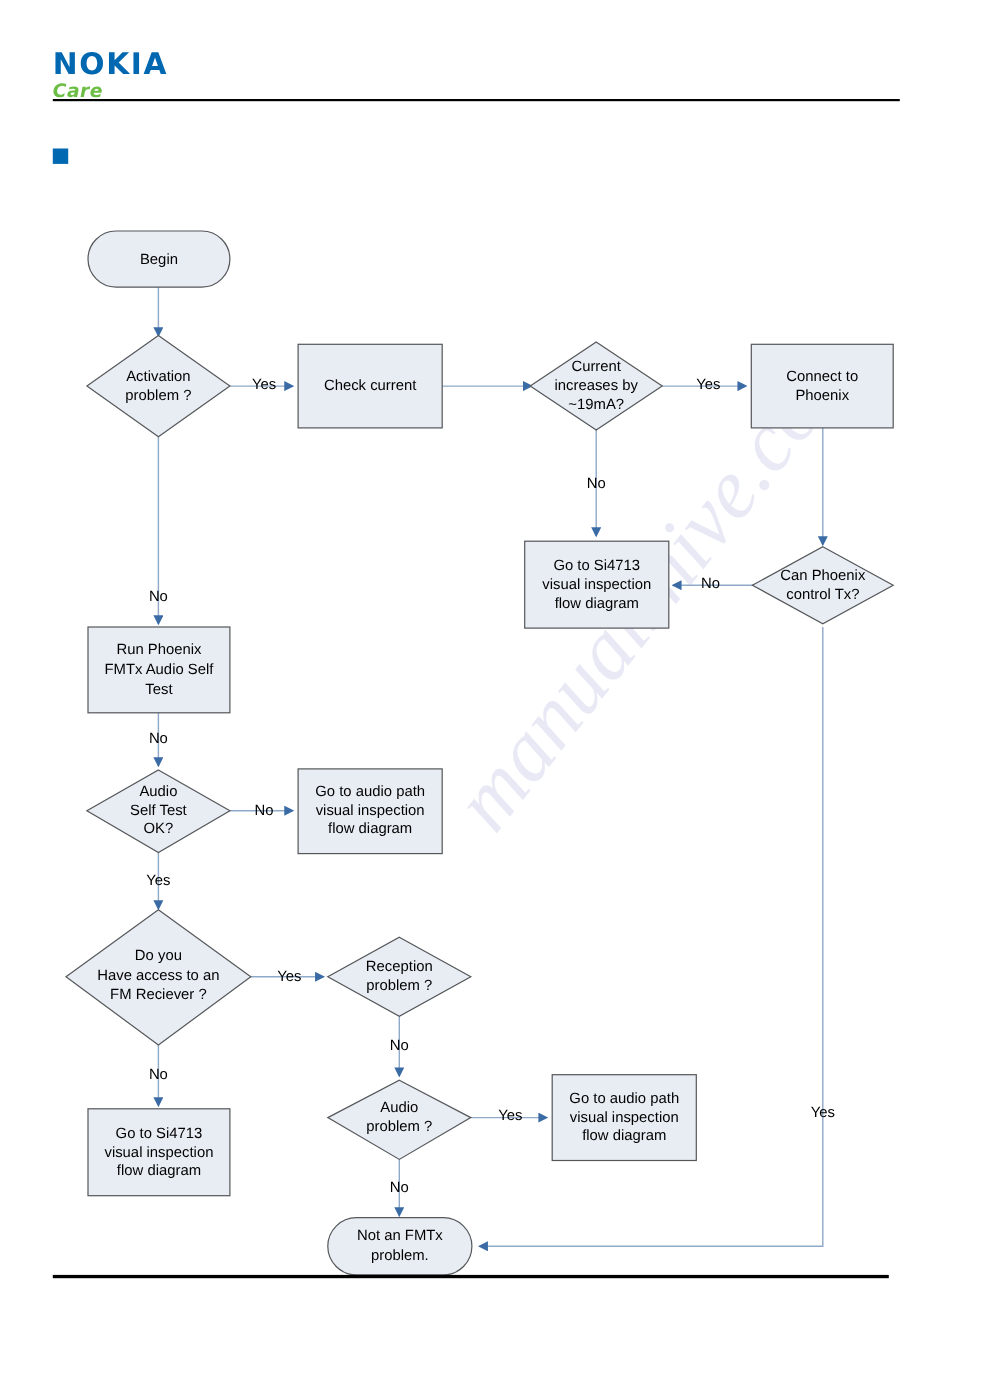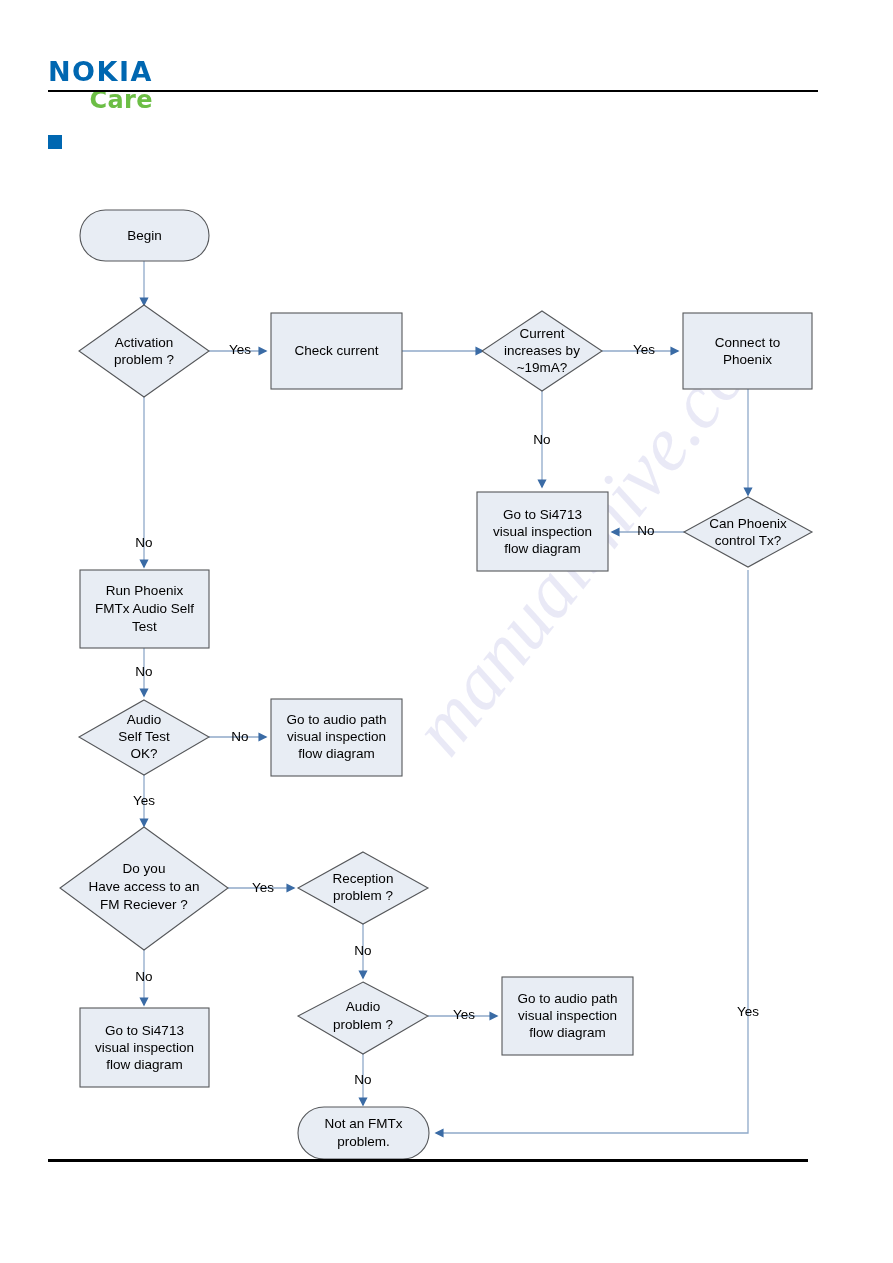--- a/index.html
+++ b/index.html
@@ -19,41 +19,41 @@
     position: absolute;
     left: 0; top: 0;
     width: 893px;
     height: 1263px;
     background: #ffffff;
   }
   
   .brand {
     position: absolute;
     left: 48px;
-    top: 58px;
+    top: 45px;
     line-height: 1;
     user-select: none;
-    text-align: right;
   }
   .brand-nokia {
     display: block;
     font-family: "DejaVu Sans", sans-serif;
     font-weight: bold;
     font-size: 27px;
     letter-spacing: 1.5px;
     color: #0067B1;
   }
   .brand-care {
     display: block;
     font-family: "DejaVu Sans", sans-serif;
     font-weight: bold;
-    font-size: 24px;
+    font-size: 17px;
     letter-spacing: 0.4px;
     color: #6CBE45;
     margin-top: 3px;
+    font-style: italic;
   }
   .header-rule {
     position: absolute;
     left: 48px;
     top: 90px;
     width: 770px;
     height: 2px;
     background: #000000;
   }
   .footer-rule {

